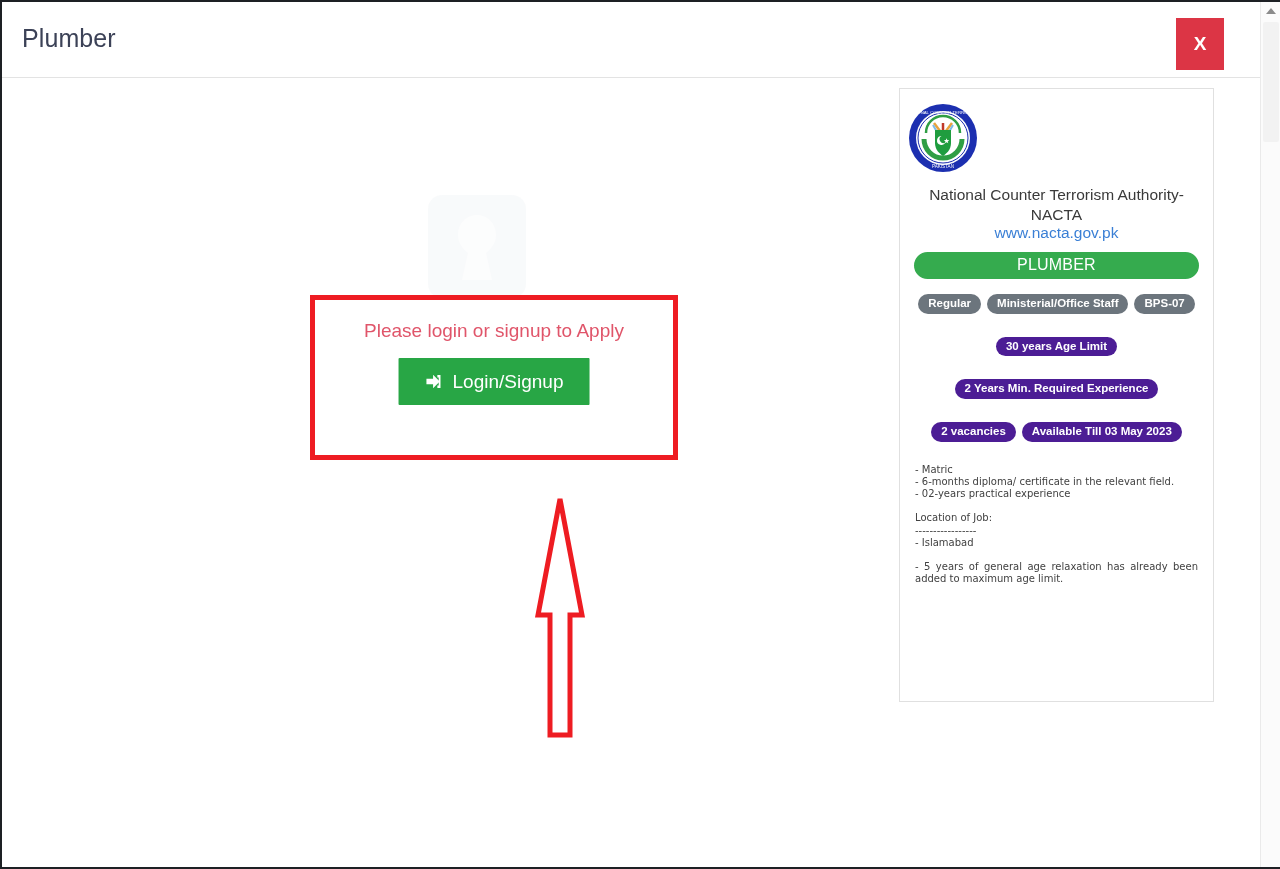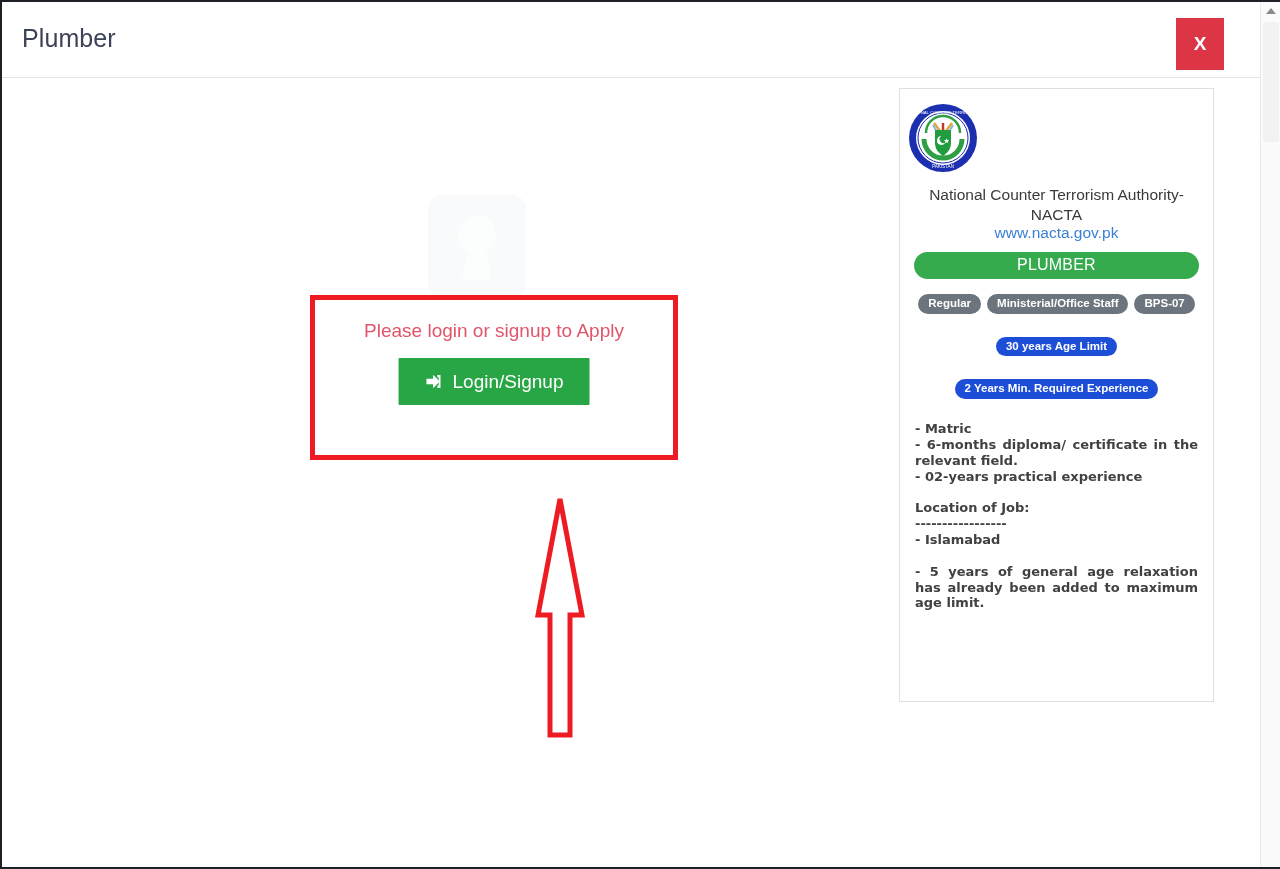--- a/index.html
+++ b/index.html
@@ -190,31 +190,30 @@
   .badge {
     color: #ffffff;
     border-radius: 11px;
     font-size: 11.5px;
     font-weight: 700;
     padding: 3px 10px 4px 10px;
     white-space: nowrap;
     line-height: 1.1;
   }
   .badge.gray  { background: #6c757d; }
-  .badge.green { background: #1d4ed8; }
+  .badge.green { background: #4c1d95; }
 
   #job-description {
     margin: 14px 7px 0 7px;
-    font-size: 13px;
+    font-size: 10px;
     color: #414141;
     line-height: 1.22;
     text-align: justify;
     white-space: pre-wrap;
     font-family: "DejaVu Sans", sans-serif;
-    font-weight: bold;
   }
 </style>
 </head>
 <body>
 
 <div id="window">
 
   <div id="header">
     <div id="page-title">Plumber</div>
     <button id="close-button">X</button>
@@ -279,20 +278,24 @@
             <span class="badge gray">Regular</span>
             <span class="badge gray">Ministerial/Office Staff</span>
             <span class="badge gray">BPS-07</span>
           </div>
           <div class="badge-row">
             <span class="badge green">30 years Age Limit</span>
           </div>
           <div class="badge-row">
             <span class="badge green">2 Years Min. Required Experience</span>
           </div>
+          <div class="badge-row">
+            <span class="badge green">2 vacancies</span>
+            <span class="badge green">Available Till 03 May 2023</span>
+          </div>
         </div>
 
       <div id="job-description">- Matric
 - 6-months diploma/ certificate in the relevant field.
 - 02-years practical experience
 
 Location of Job:
 -----------------
 - Islamabad
 

